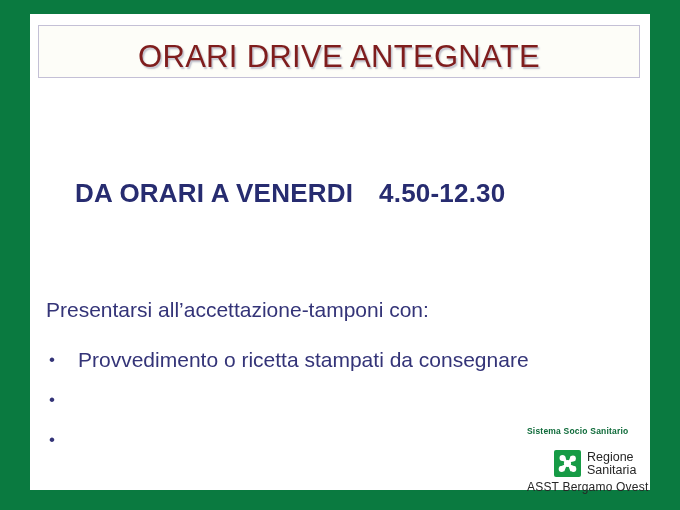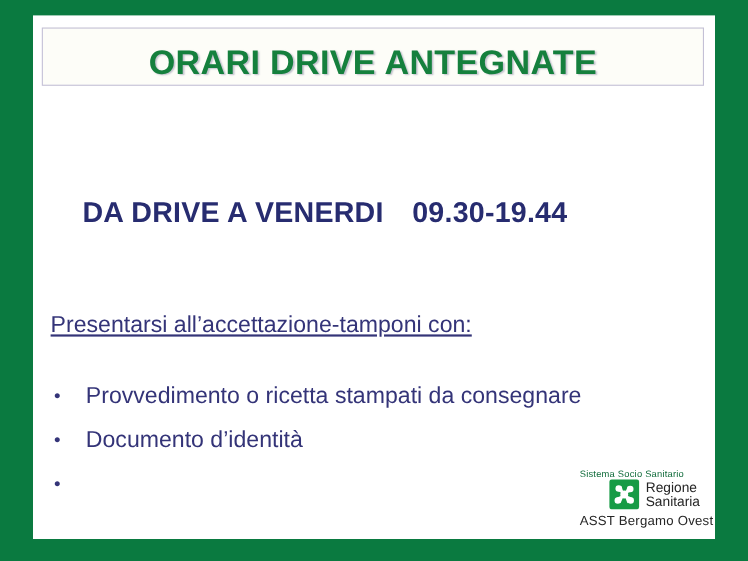--- a/index.html
+++ b/index.html
@@ -41,22 +41,22 @@
     height: 53px;
     background: #fdfdf8;
     border: 1px solid #c4c0d6;
     box-sizing: border-box;
     display: flex;
     align-items: center;
     justify-content: center;
   }
   .title-text {
     font-size: 31px;
-    font-weight: bold;
-    color: #15803d;
+    font-weight: normal;
+    color: #7f1d1d;
     letter-spacing: 0.3px;
     white-space: nowrap;
     text-shadow: 1.5px 1.5px 1.5px rgba(120,120,150,0.45);
     margin-top: 10px;
   }
 
   
   .subheading {
     position: absolute;
     left: 45px;
@@ -68,25 +68,24 @@
     letter-spacing: 0.2px;
   }
   .subheading .hours {
     margin-left: 26px;
   }
 
   
   .intro {
     position: absolute;
     left: 16px;
-    top: 270px;
+    top: 284px;
     font-size: 21px;
     color: #343478;
     white-space: nowrap;
-    text-decoration: underline;
   }
 
   .bullets {
     position: absolute;
     left: 16px;
     top: 326px;
     margin: 0;
     padding: 0;
     list-style: none;
   }
@@ -110,24 +109,24 @@
 
   
   .logo {
     position: absolute;
     left: 497px;
     top: 412px;
     width: 120px;
   }
   .logo-top {
     font-size: 8.5px;
-    font-weight: normal;
+    font-weight: bold;
     color: #0f6b3a;
     letter-spacing: 0.2px;
-    margin-bottom: 0;
+    margin-bottom: 14px;
     white-space: nowrap;
   }
   .logo-mid {
     display: flex;
     align-items: center;
     margin-left: 27px;
   }
   .logo-mark {
     width: 27px;
     height: 27px;
@@ -160,33 +159,32 @@
 <body>
 
 <div class="slide">
   <div class="slide-inner">
 
     <div class="title-box">
       <div class="title-text">ORARI DRIVE ANTEGNATE</div>
     </div>
 
     <div class="subheading">
-      <span>DA DRIVE A VENERDI</span><span class="hours">09.30-19.44</span>
+      <span>DA ORARI A VENERDI</span><span class="hours">4.50-12.30</span>
     </div>
 
     <div class="intro">Presentarsi all’accettazione-tamponi con:</div>
 
     <ul class="bullets">
       <li>
         <span class="bullet-dot">•</span>
         <span>Provvedimento o ricetta stampati da consegnare</span>
       </li>
       <li>
         <span class="bullet-dot">•</span>
-        <span>Documento d’identità</span>
       </li>
       <li>
         <span class="bullet-dot">•</span>
       </li>
     </ul>
 
     <div class="logo">
       <div class="logo-top">Sistema Socio Sanitario</div>
       <div class="logo-mid">
         <div class="logo-mark">

